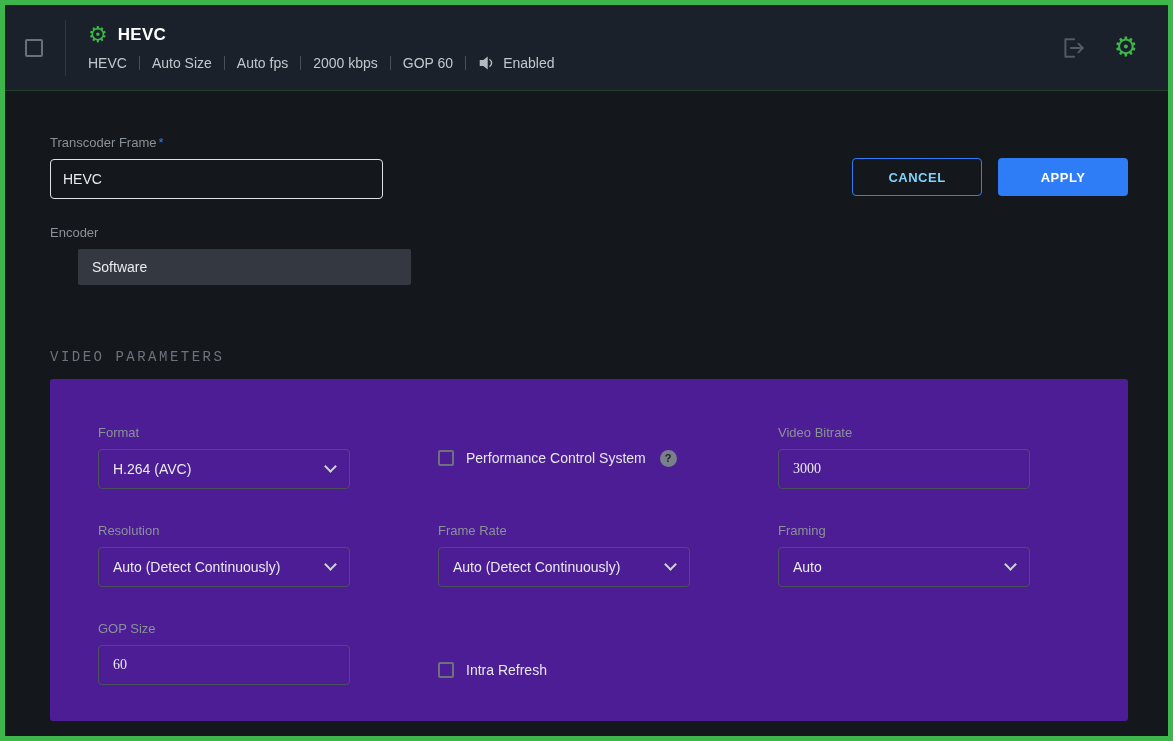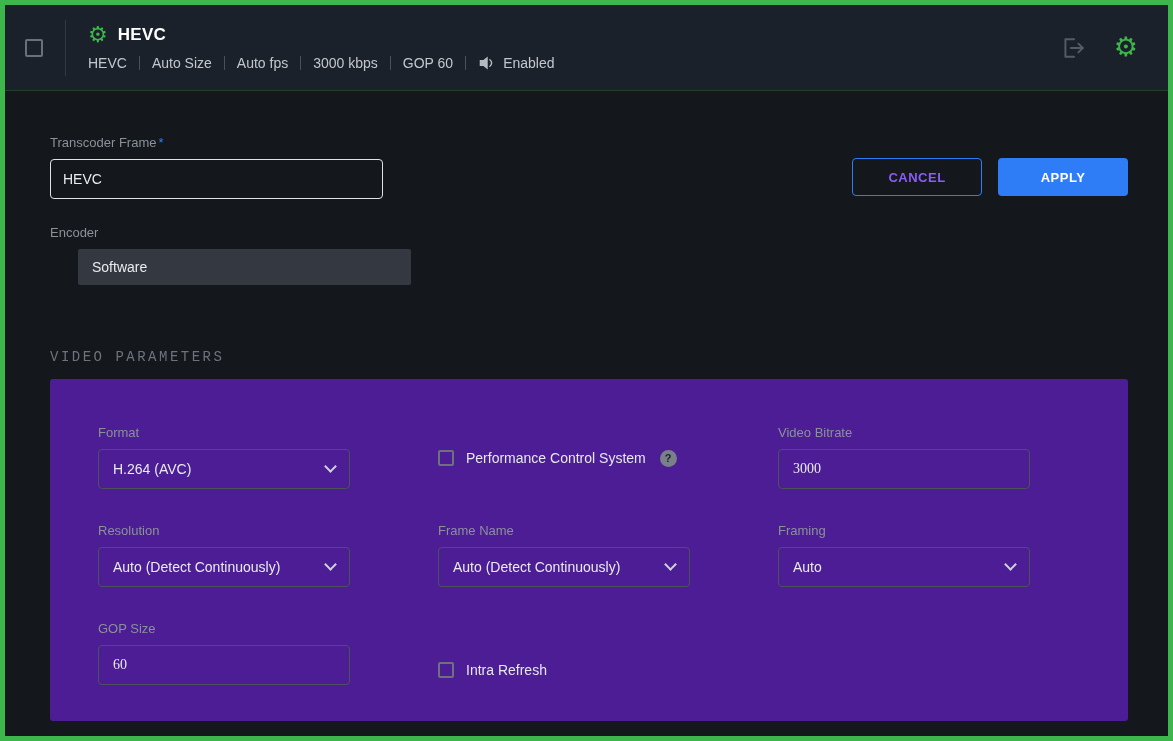--- a/index.html
+++ b/index.html
@@ -53,21 +53,21 @@
     outline:none; font-family:inherit;
   }
 
   .top-row { display:flex; justify-content:space-between; align-items:flex-start; }
   .actions { display:flex; gap:16px; margin-top:23px; }
   .btn {
     width:130px; height:38px; border-radius:4px;
     font-size:13px; font-weight:700; letter-spacing:.5px;
     cursor:pointer; font-family:inherit;
   }
-  .btn.ghost { background:transparent; border:1px solid #2f7df6; color:#8b5cf6; }
+  .btn.ghost { background:transparent; border:1px solid #2f7df6; color:#7dd3fc; }
   .btn.primary { background:#2f7df6; border:none; color:#ffffff; }
 
   .encoder-block { margin-top:26px; }
   .filled-field {
     width:333px; height:36px; background:#343941; border-radius:2px;
     color:#e9ebee; font-size:14px; display:flex; align-items:center;
     padding:0 14px; cursor:pointer;margin-left:28px;
   }
 
   .section-heading {
@@ -127,21 +127,21 @@
           <span class="transcoder-icon">⚙</span>
           <h1 class="page-title">HEVC</h1>
         </div>
         <div class="summary-row">
           <span>HEVC</span>
           <span class="sep"></span>
           <span>Auto Size</span>
           <span class="sep"></span>
           <span>Auto fps</span>
           <span class="sep"></span>
-          <span>3000 kbps</span>
+          <span>2000 kbps</span>
           <span class="sep"></span>
           <span>GOP 60</span>
           <span class="sep"></span>
           <span class="summary-enabled">
             <svg width="18" height="16" viewBox="0 0 24 22">
               <path d="M2 7v8h5l6 5V2L7 7H2z" fill="#b5bac0"></path>
               <path d="M16 6.5a5.5 5.5 0 010 9" fill="none" stroke="#b5bac0" stroke-width="2" stroke-linecap="round"></path>
             </svg>
             <span>Enabled</span>
           </span>
@@ -206,21 +206,21 @@
 
         <div>
           <label class="field-label">Resolution</label>
           <div class="select">
             <span>Auto (Detect Continuously)</span>
             <span class="chev"></span>
           </div>
         </div>
 
         <div>
-          <label class="field-label">Frame Name</label>
+          <label class="field-label">Frame Rate</label>
           <div class="select">
             <span>Auto (Detect Continuously)</span>
             <span class="chev"></span>
           </div>
         </div>
 
         <div>
           <label class="field-label">Framing</label>
           <div class="select">
             <span>Auto</span>

